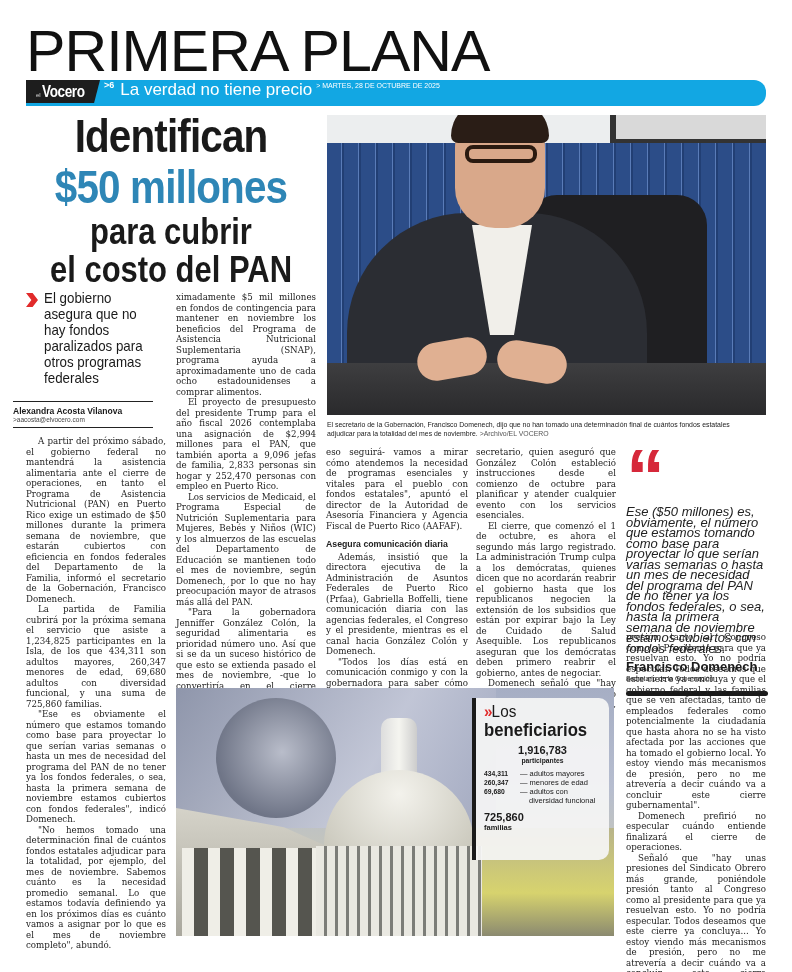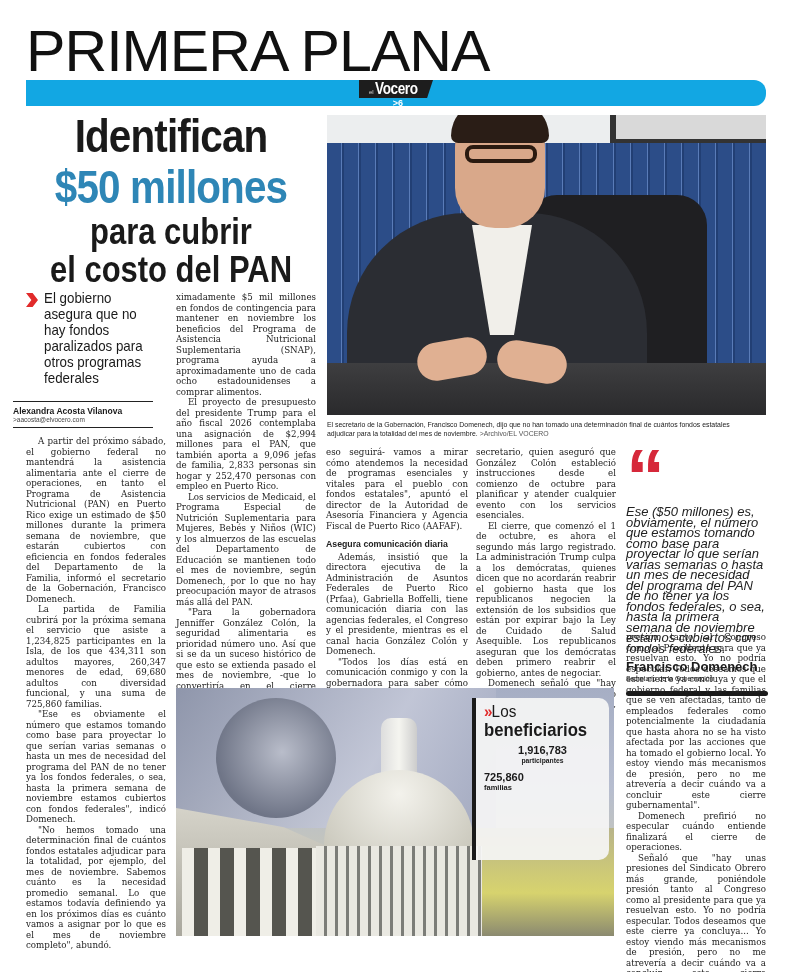--- a/index.html
+++ b/index.html
@@ -7,21 +7,21 @@
   body { position: relative; font-family: "DejaVu Serif", serif; color: #1a1a1a; }
 
   .section-title {
     position: absolute; left: 26px; top: 22px;
     font-family: "Liberation Sans", sans-serif; font-size: 58px; font-weight: 400;
     letter-spacing: -1px; line-height: 58px; color: #111; transform: scaleX(1.02);
     transform-origin: left top;
   }
   .banner {
     position: absolute; left: 26px; top: 80px; width: 740px; height: 26px;
-    background: #12a7e3; border-radius: 0 12px 12px 0; display: flex; align-items: center; flex-direction: column;
+    background: #12a7e3; border-radius: 0 12px 12px 0; display: flex; align-items: flex-start;
   }
   .banner-logo {
     width: 74px; height: 23px; background: #1d1d1d; color: #fff; position: relative;
     clip-path: polygon(0 0, 100% 0, 92% 100%, 0 100%);
     display: flex; align-items: center; padding-left: 10px;
     font-family: "Liberation Sans", sans-serif;
   }
   .banner-logo .el { font-size: 6px; opacity: .8; margin-right: 1px; margin-top: 6px; }
   .banner-logo .name { font-size: 16px; font-weight: 700; letter-spacing: -0.5px; font-stretch: condensed; transform: scaleX(.85); transform-origin: left; }
   .banner-page { color: #fff; font-family: "Liberation Sans", sans-serif; font-size: 9px; font-weight: 700; margin-left: 4px; }
@@ -216,18 +216,32 @@
   <div class="info-box">
     <div class="info-title1">
       <span class="chev">»</span>
       <span>Los</span>
     </div>
     <div class="info-title2">beneficiarios</div>
     <div class="info-total">
       <div class="num">1,916,783</div>
       <div class="lbl">participantes</div>
     </div>
+    <div class="info-rows">
+      <div class="info-row">
+        <span class="num">434,311</span>
+        <span class="lbl">— adultos mayores</span>
+      </div>
+      <div class="info-row">
+        <span class="num">260,347</span>
+        <span class="lbl">— menores de edad</span>
+      </div>
+      <div class="info-row">
+        <span class="num">69,680</span>
+        <span class="lbl">— adultos con diversidad funcional</span>
+      </div>
+    </div>
     <div class="info-fam">
       <div class="num">725,860</div>
       <div class="lbl">familias</div>
     </div>
   </div>
 </div>
 
 </body></html>

